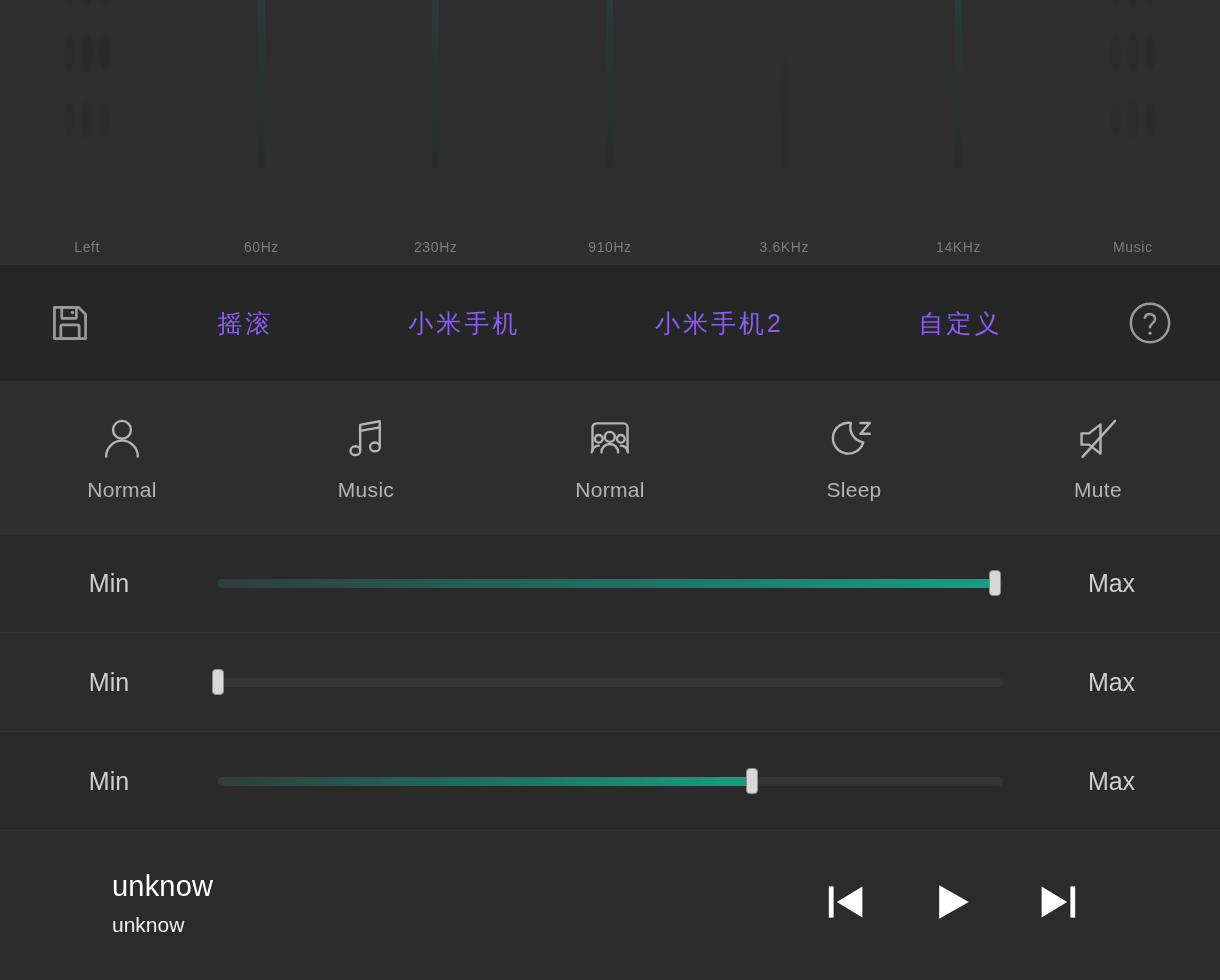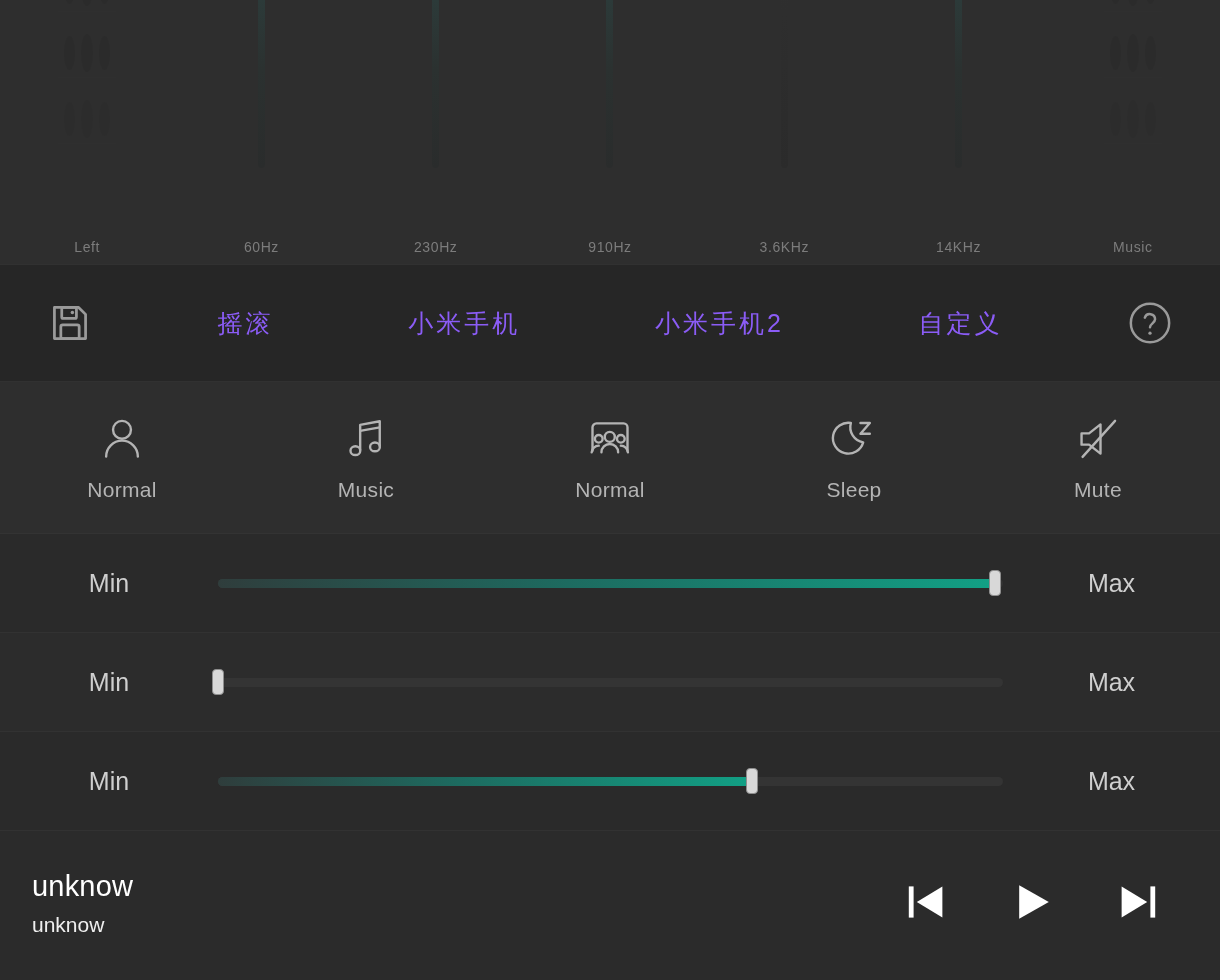--- a/index.html
+++ b/index.html
@@ -196,21 +196,21 @@
     transform:translateX(-50%);
     cursor:pointer;
   }
 
   
   .player {
     height:145px;
     background:#2b2b2b;
     display:flex;
     align-items:center;
-    padding:0 32px;
+    padding:0 112px;
   }
   .track-meta { flex:1; }
   .track-title {
     font-size:29px;
     color:#ffffff;
     line-height:1.15;
     letter-spacing:.2px;
   }
   .track-artist {
     font-size:21px;

